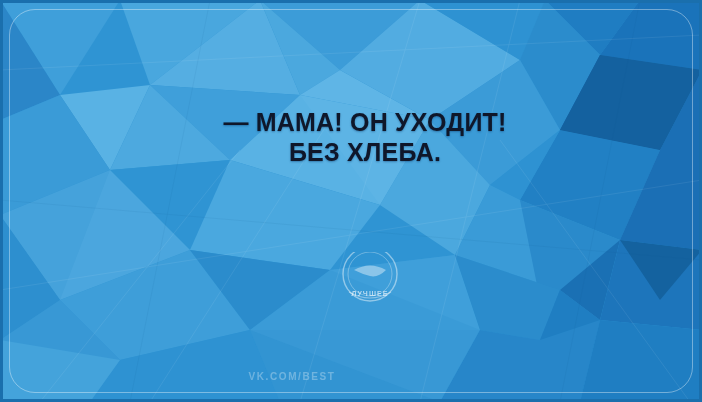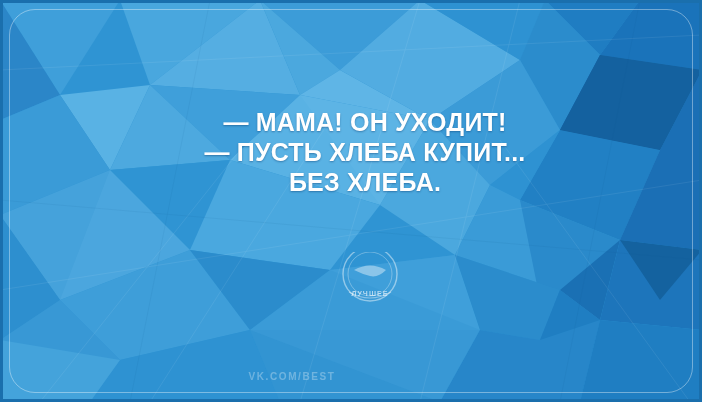--- a/index.html
+++ b/index.html
@@ -41,21 +41,21 @@
   #quote-block {
     position: absolute;
     left: 0;
     top: 107px;
     width: 702px;
     text-align: center;
     line-height: 30px;
   }
   .quote-line {
     display: block;
-    color: #ffffff;
+    color: #0f172a;
     font-size: 25px;
     font-weight: bold;
     letter-spacing: 0.2px;
     white-space: nowrap;
     text-shadow: 0 1px 2px rgba(10,60,110,0.45);
     margin-left: 28px;
   }
   #badge {
     position: absolute;
     left: 336px;
@@ -171,21 +171,20 @@
       <path d="M 210 0 L 130 402"></path>
       <path d="M 640 0 L 560 402"></path>
     </g>
   </svg>
 
   <div id="outer-border"></div>
   <div id="inner-frame"></div>
 
   <div id="quote-block">
     <span class="quote-line">— МАМА! ОН УХОДИТ!</span>
-    <span class="quote-line">— ПУСТЬ ХЛЕБА КУПИТ...</span>
     <span class="quote-line">БЕЗ ХЛЕБА.</span>
   </div>
 
   <div id="badge">
     <svg viewBox="0 0 68 58" width="68" height="58">
       <circle cx="34" cy="22" r="27" fill="none" stroke="#ffffff" stroke-width="1.4" opacity="0.45"></circle>
       <circle cx="34" cy="22" r="22" fill="none" stroke="#ffffff" stroke-width="1" opacity="0.30"></circle>
       <path d="M 18 18 Q 34 9 50 18 Q 42 26 34 24 Q 26 22 18 18 Z" fill="#ffffff" opacity="0.40"></path>
       <path d="M 13 40 Q 34 52 55 40" fill="none" stroke="#ffffff" stroke-width="1.2" opacity="0.40"></path>
     </svg>

